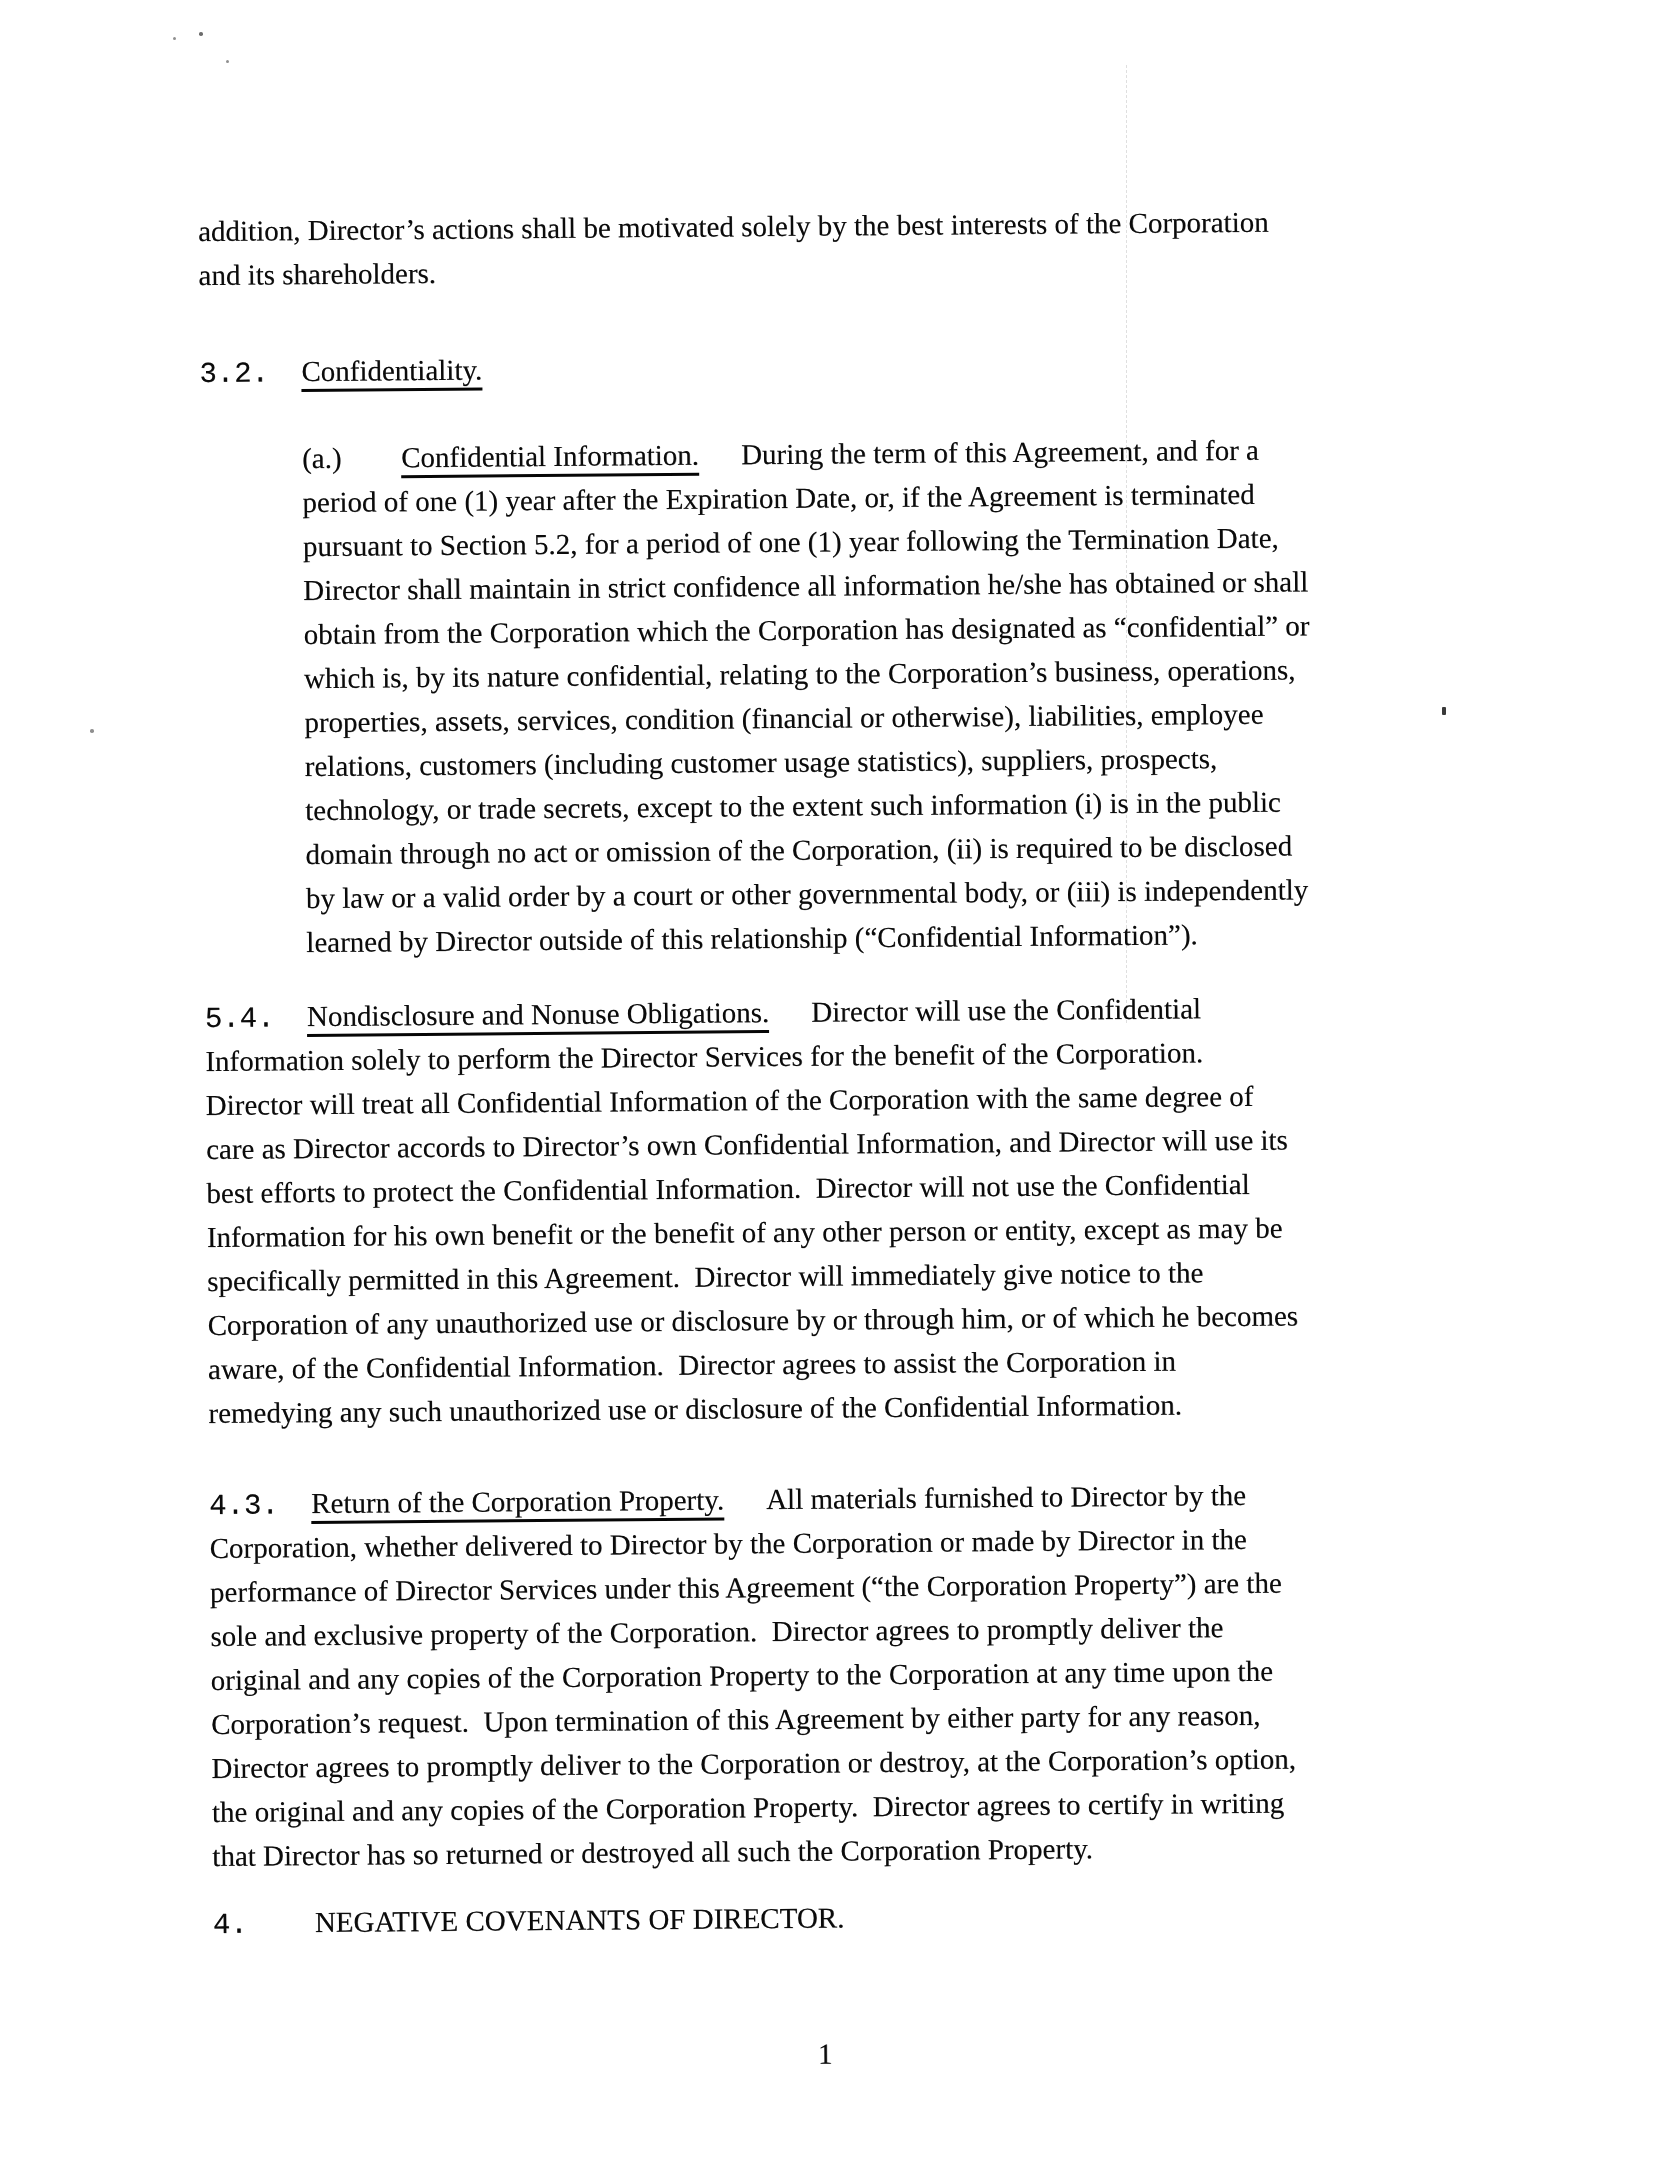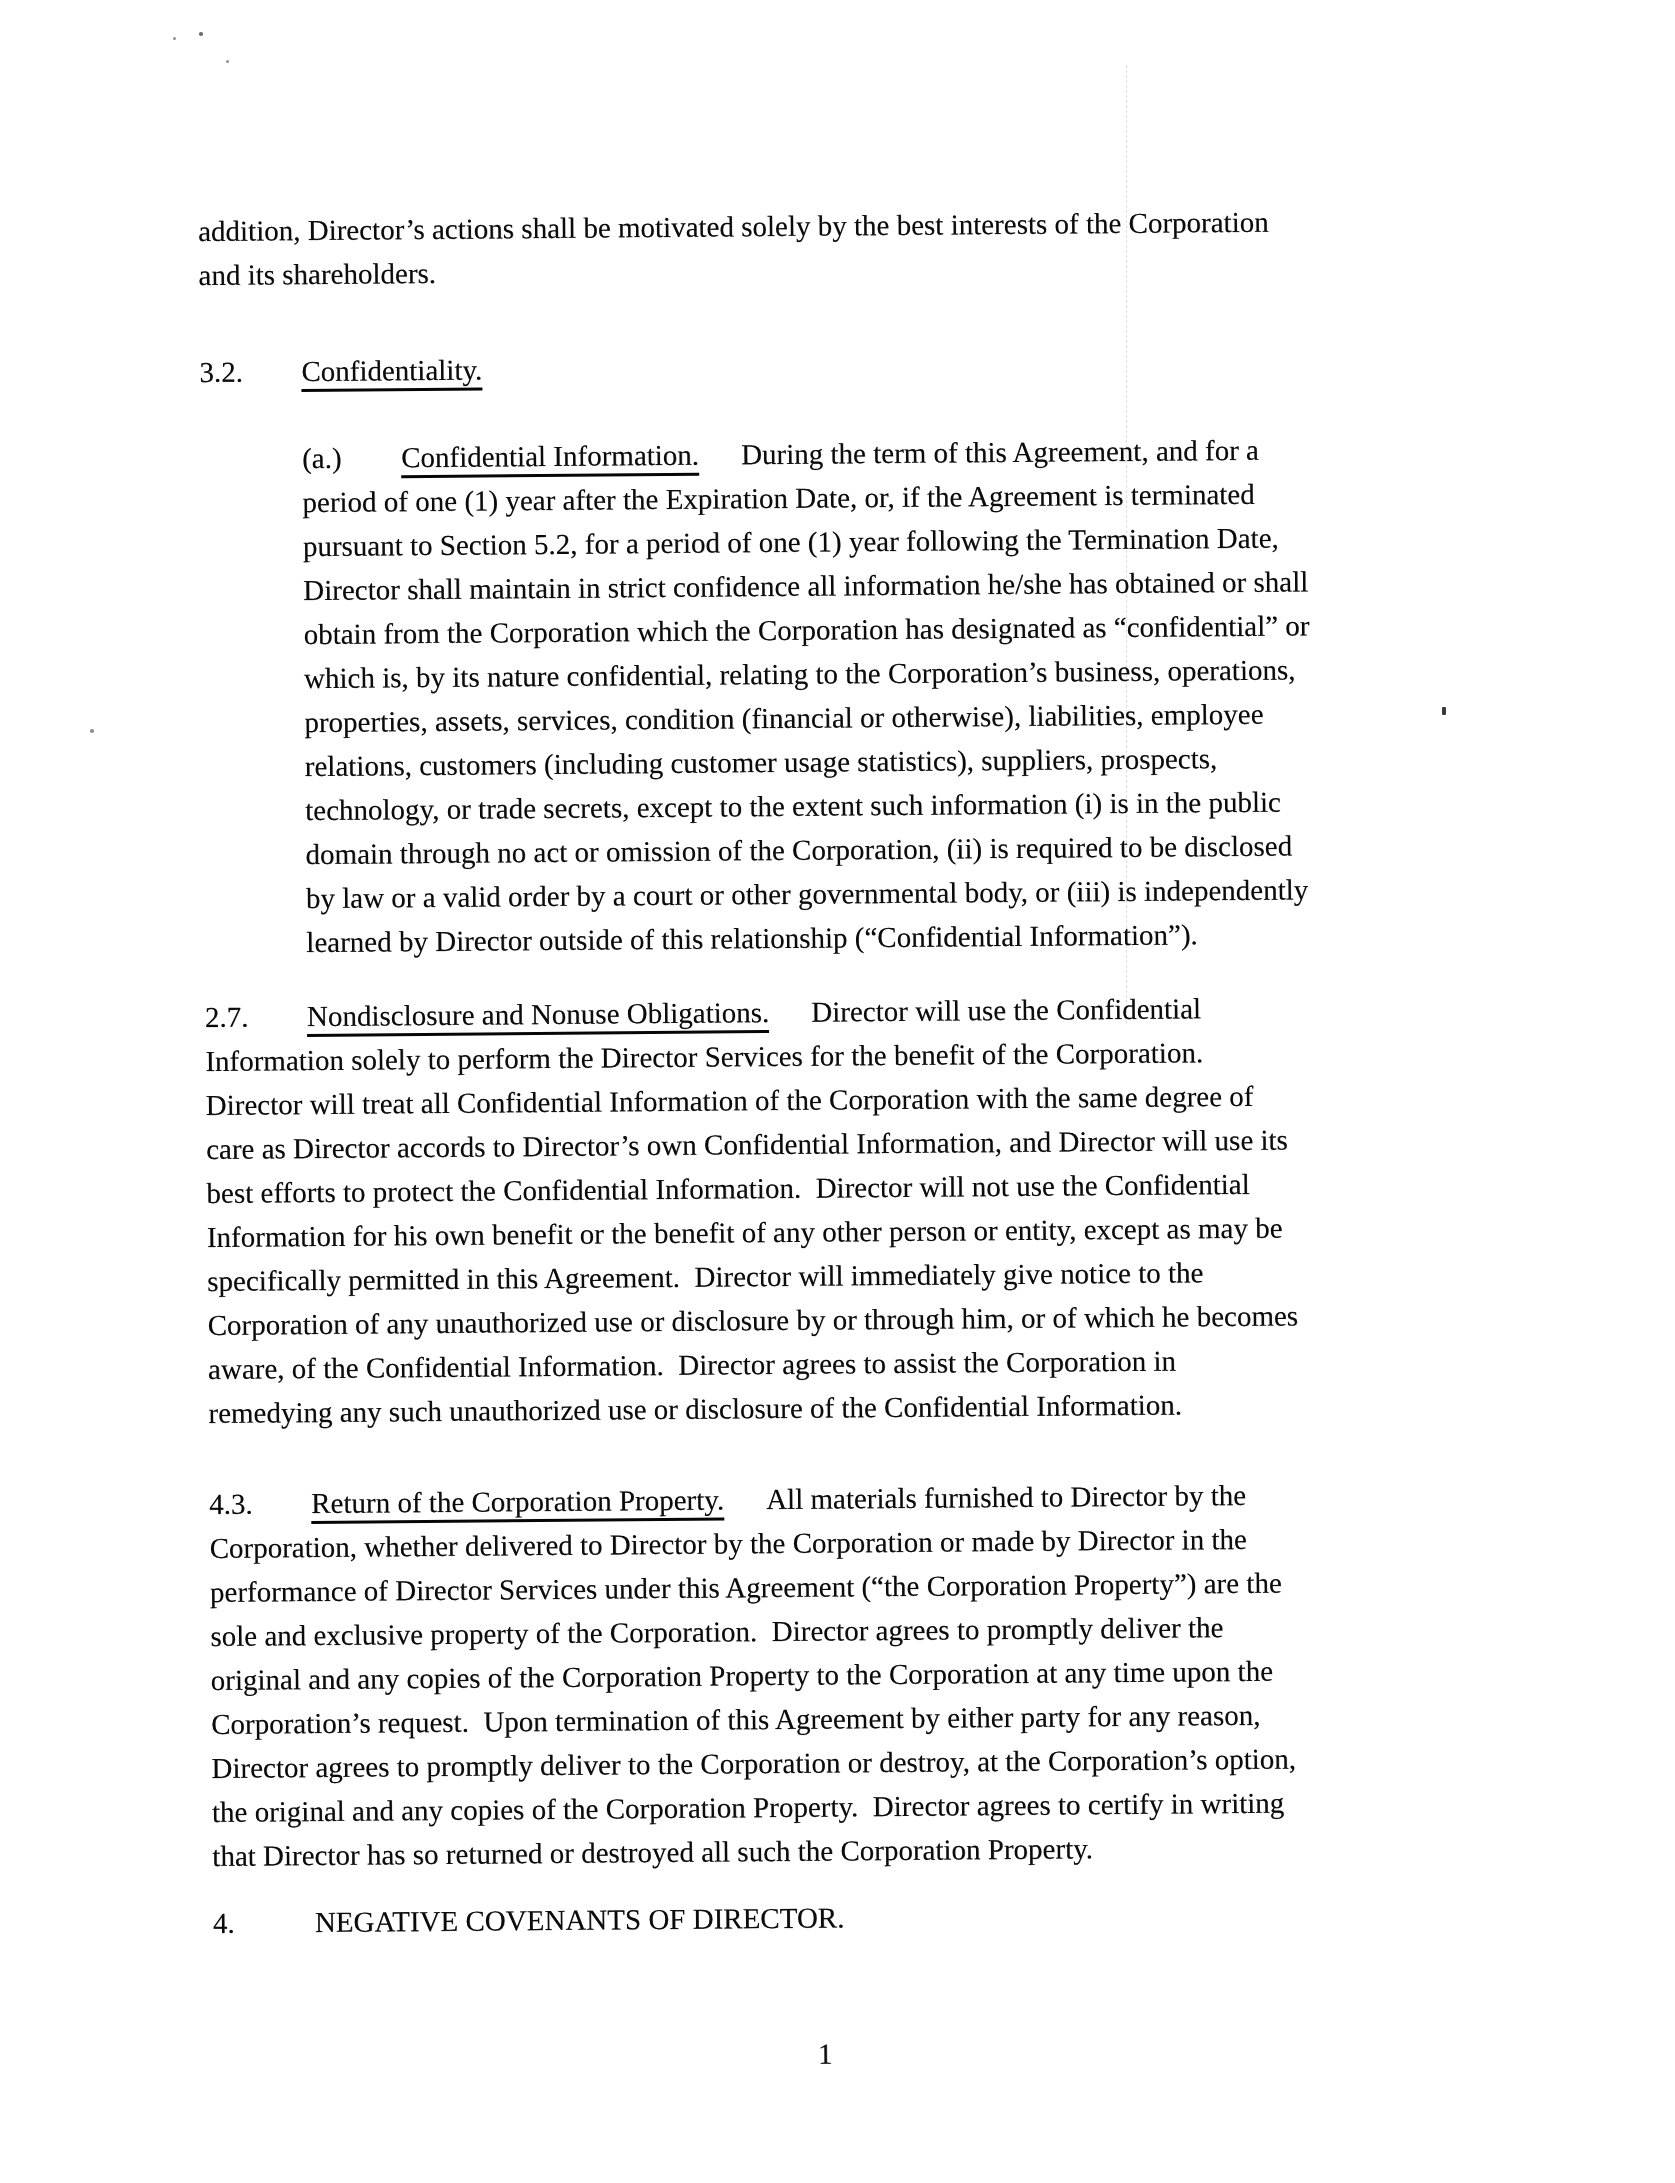--- a/index.html
+++ b/index.html
@@ -33,20 +33,21 @@
     height: 44px;
     line-height: 44px;
     white-space: pre;
     text-shadow: 0.3px 0.2px 0 rgba(0,0,0,0.45);
   }
   .ind-body .line { padding-left: 198px; }
   .ind-sub  .line { padding-left: 300px; }
   .sec-num {
     display: inline-block;
     width: 102px;
+    font-family: Liberation Mono, monospace;
   }
   .sub-label {
     display: inline-block;
     width: 99px;
   }
   .uhead {
     border-bottom: 3.5px solid #060606;
     padding-bottom: 1.5px;
   }
   .rest { margin-left: 42px; }
@@ -107,21 +108,21 @@
         <div class="line">properties, assets, services, condition (financial or otherwise), liabilities, employee</div>
         <div class="line">relations, customers (including customer usage statistics), suppliers, prospects,</div>
         <div class="line">technology, or trade secrets, except to the extent such information (i) is in the public</div>
         <div class="line">domain through no act or omission of the Corporation, (ii) is required to be disclosed</div>
         <div class="line">by law or a valid order by a court or other governmental body, or (iii) is independently</div>
         <div class="line">learned by Director outside of this relationship (“Confidential Information”).</div>
       </div>
   </div>
 
   <div class="block ind-body" style="top:995px">
-    <div class="line"><span class="sec-num">2.7.</span><span class="uhead">Nondisclosure and Nonuse Obligations.</span><span class="rest">Director will use the Confidential</span></div>
+    <div class="line"><span class="sec-num">5.4.</span><span class="uhead">Nondisclosure and Nonuse Obligations.</span><span class="rest">Director will use the Confidential</span></div>
     <div>
         <div class="line">Information solely to perform the Director Services for the benefit of the Corporation.</div>
         <div class="line">Director will treat all Confidential Information of the Corporation with the same degree of</div>
         <div class="line">care as Director accords to Director’s own Confidential Information, and Director will use its</div>
         <div class="line">best efforts to protect the Confidential Information.  Director will not use the Confidential</div>
         <div class="line">Information for his own benefit or the benefit of any other person or entity, except as may be</div>
         <div class="line">specifically permitted in this Agreement.  Director will immediately give notice to the</div>
         <div class="line">Corporation of any unauthorized use or disclosure by or through him, or of which he becomes</div>
         <div class="line">aware, of the Confidential Information.  Director agrees to assist the Corporation in</div>
         <div class="line">remedying any such unauthorized use or disclosure of the Confidential Information.</div>

